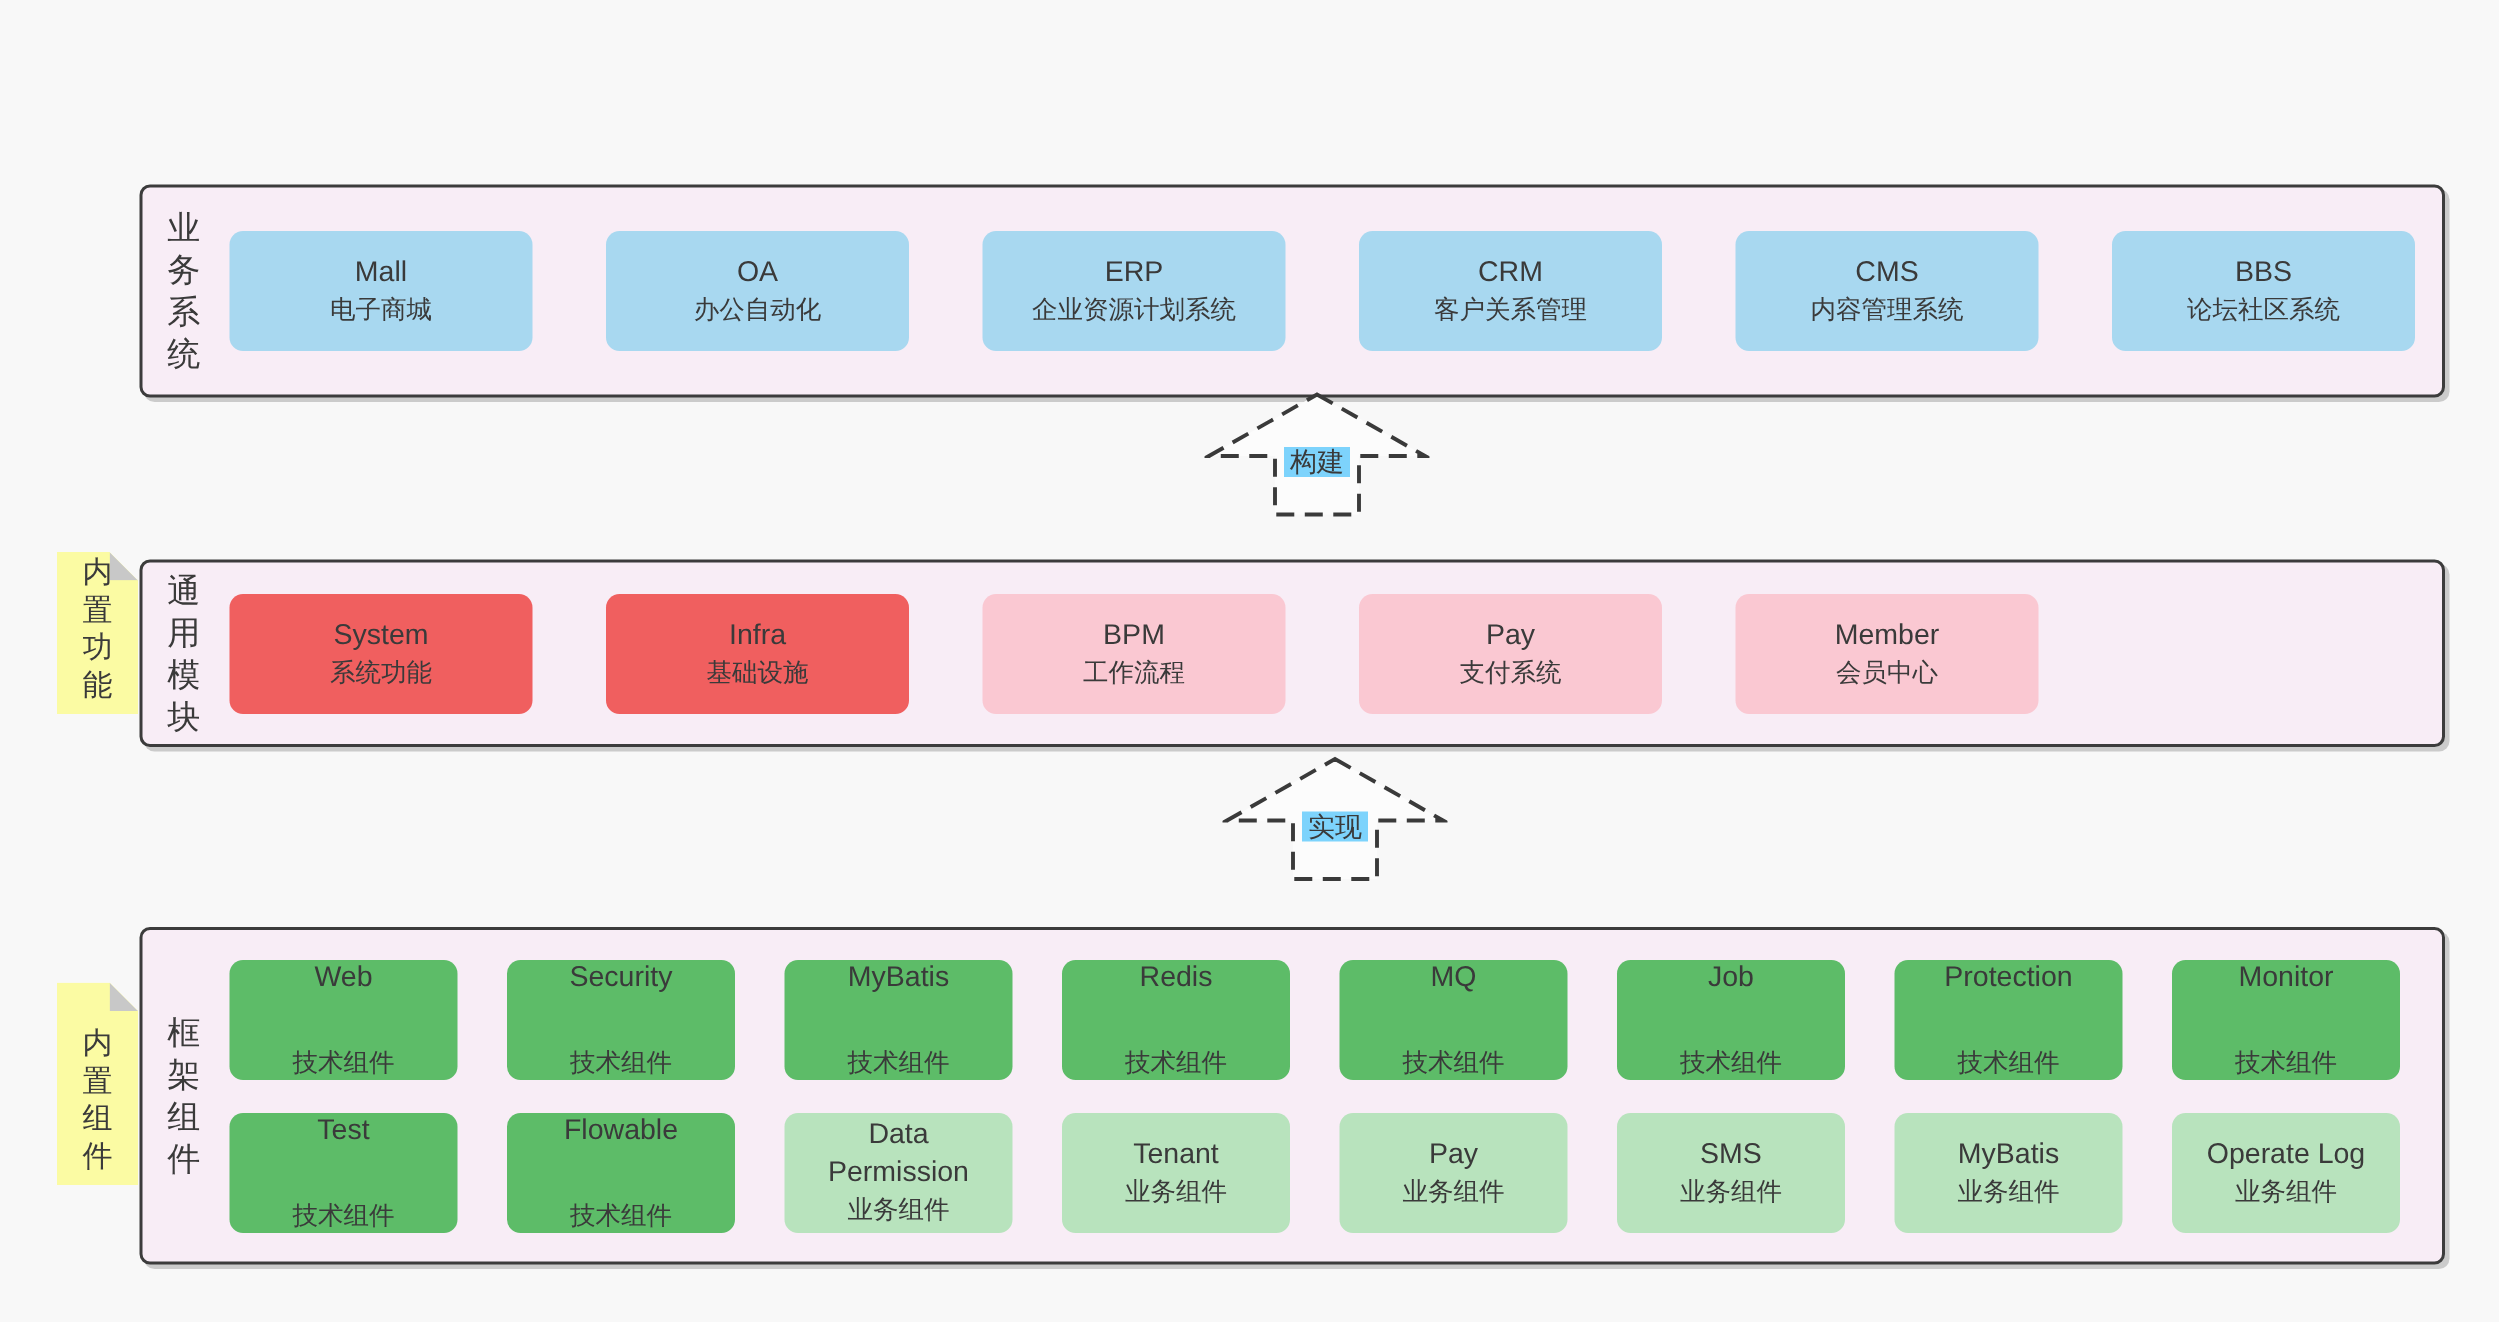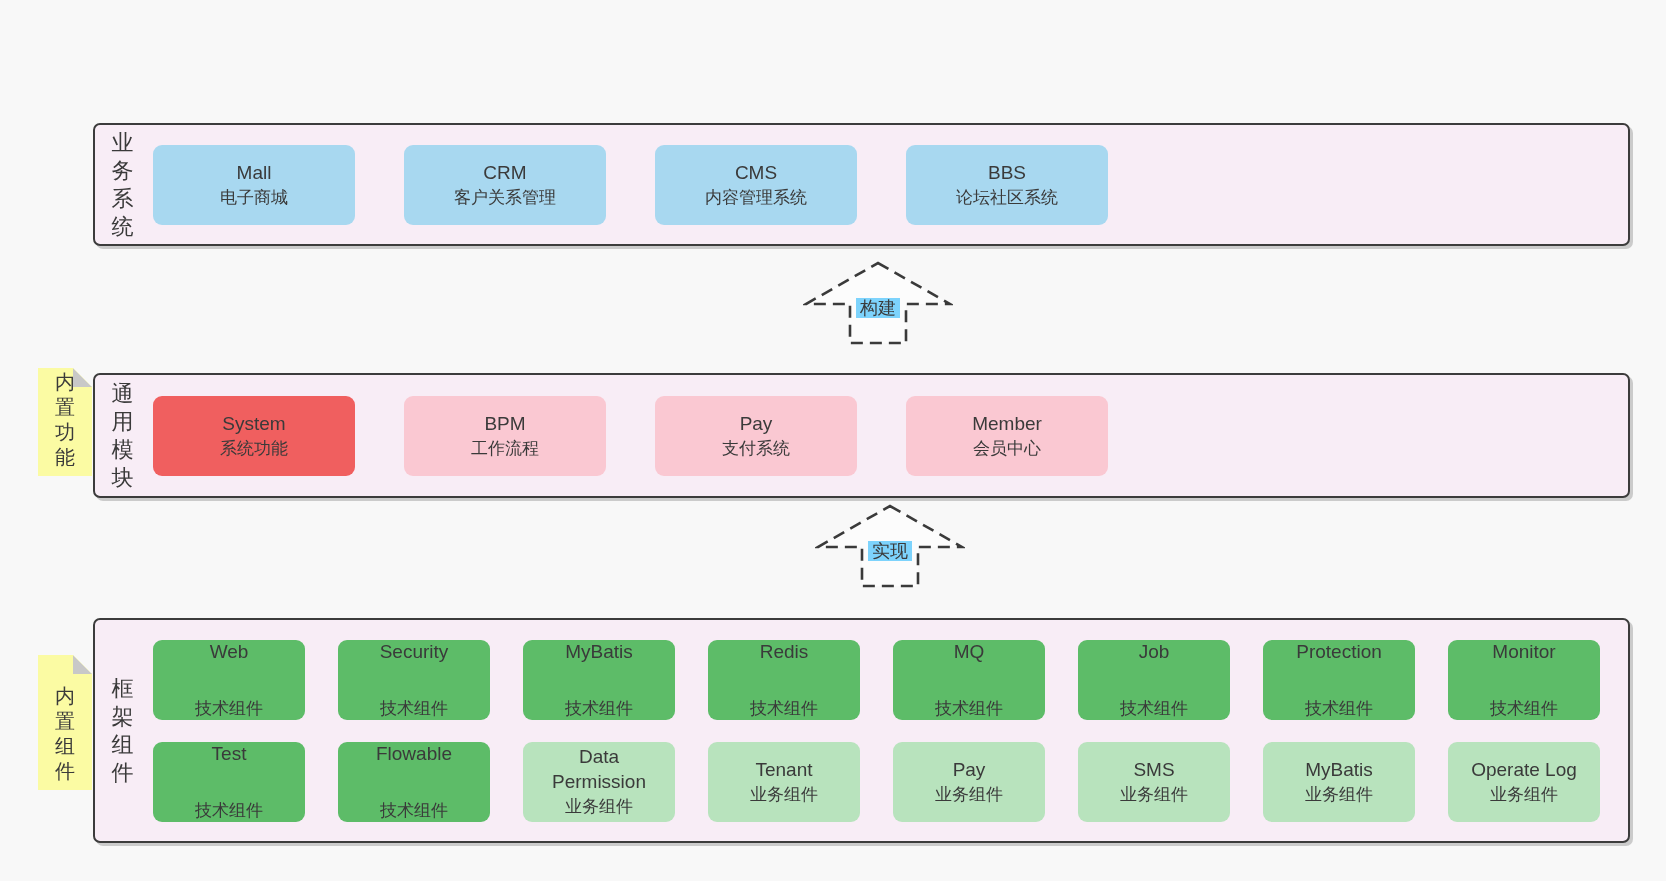--- a/index.html
+++ b/index.html
@@ -13,21 +13,21 @@
   body{font-family:"Liberation Sans","DejaVu Sans",sans-serif;color:var(--text);}
   .canvas{position:relative;width:1666px;height:881px;background:var(--page-bg);overflow:hidden;}
 
   .layer{
     position:absolute;left:93px;width:1537px;
     background:var(--container-bg);
     border:2px solid var(--container-border);
     border-radius:7px;
     box-shadow:3px 3px 0 rgba(0,0,0,0.18);
   }
-  .layer-1{top:123px;height:123px;}
+  .layer-1{top:123px;height:142px;}
   .layer-2{top:373px;height:125px;}
   .layer-3{top:618px;height:225px;}
 
   .vlabel{
     position:absolute;left:15px;top:50%;transform:translateY(-50%);
     width:25px;font-size:22px;line-height:28px;word-break:break-all;
     text-align:center;color:var(--text);
   }
 
   .rows{
@@ -86,20 +86,28 @@
 
   <section class="layer layer-1">
     <div class="vlabel">业务系统</div>
     <div class="rows">
       <div class="box-row row6">
           <div class="box blue">
             <div class="box-title">Mall</div>
             <div class="box-sub">电子商城</div>
           </div>
           <div class="box blue">
+            <div class="box-title">OA</div>
+            <div class="box-sub">办公自动化</div>
+          </div>
+          <div class="box blue">
+            <div class="box-title">ERP</div>
+            <div class="box-sub">企业资源计划系统</div>
+          </div>
+          <div class="box blue">
             <div class="box-title">CRM</div>
             <div class="box-sub">客户关系管理</div>
           </div>
           <div class="box blue">
             <div class="box-title">CMS</div>
             <div class="box-sub">内容管理系统</div>
           </div>
           <div class="box blue">
             <div class="box-title">BBS</div>
             <div class="box-sub">论坛社区系统</div>
@@ -123,20 +131,24 @@
   </div>
 
   <section class="layer layer-2">
     <div class="vlabel">通用模块</div>
     <div class="rows">
       <div class="box-row row6">
           <div class="box red">
             <div class="box-title">System</div>
             <div class="box-sub">系统功能</div>
           </div>
+          <div class="box red">
+            <div class="box-title">Infra</div>
+            <div class="box-sub">基础设施</div>
+          </div>
           <div class="box pink">
             <div class="box-title">BPM</div>
             <div class="box-sub">工作流程</div>
           </div>
           <div class="box pink">
             <div class="box-title">Pay</div>
             <div class="box-sub">支付系统</div>
           </div>
           <div class="box pink">
             <div class="box-title">Member</div>

